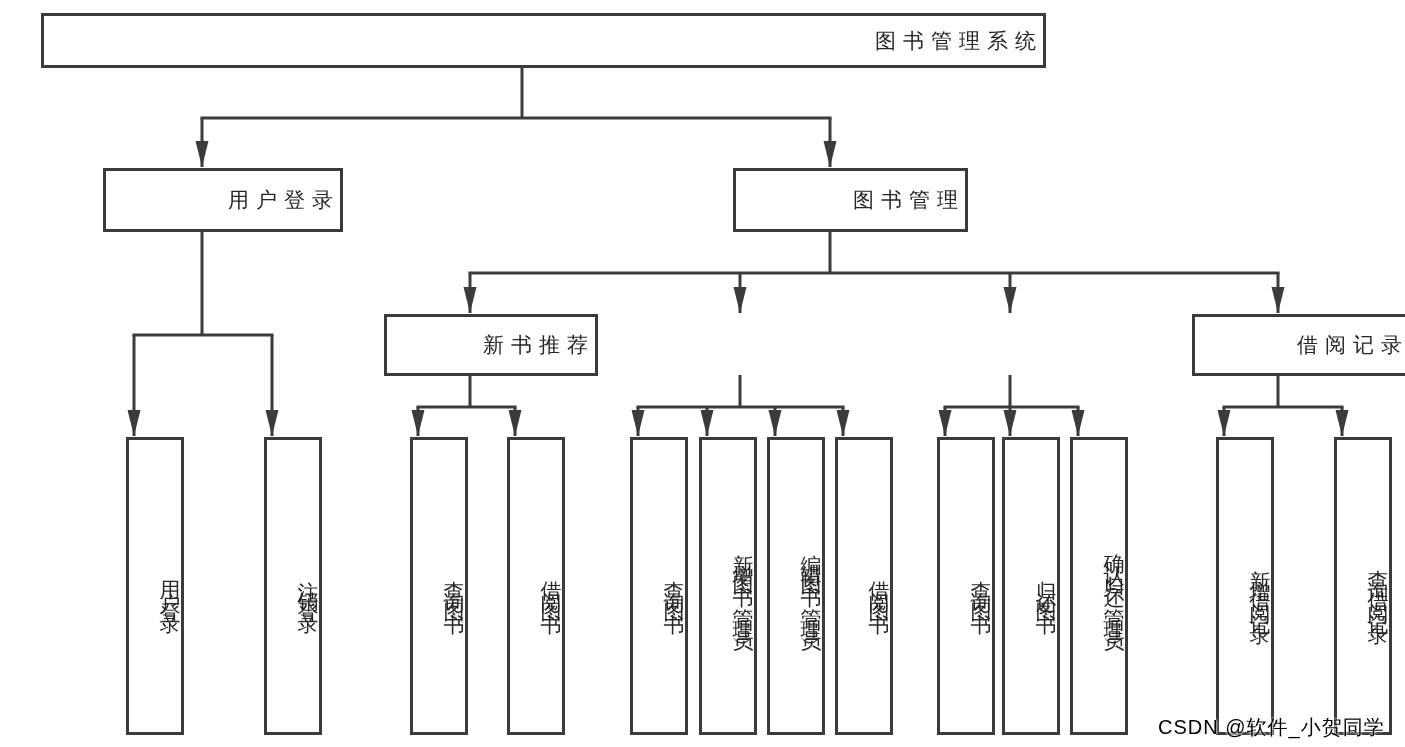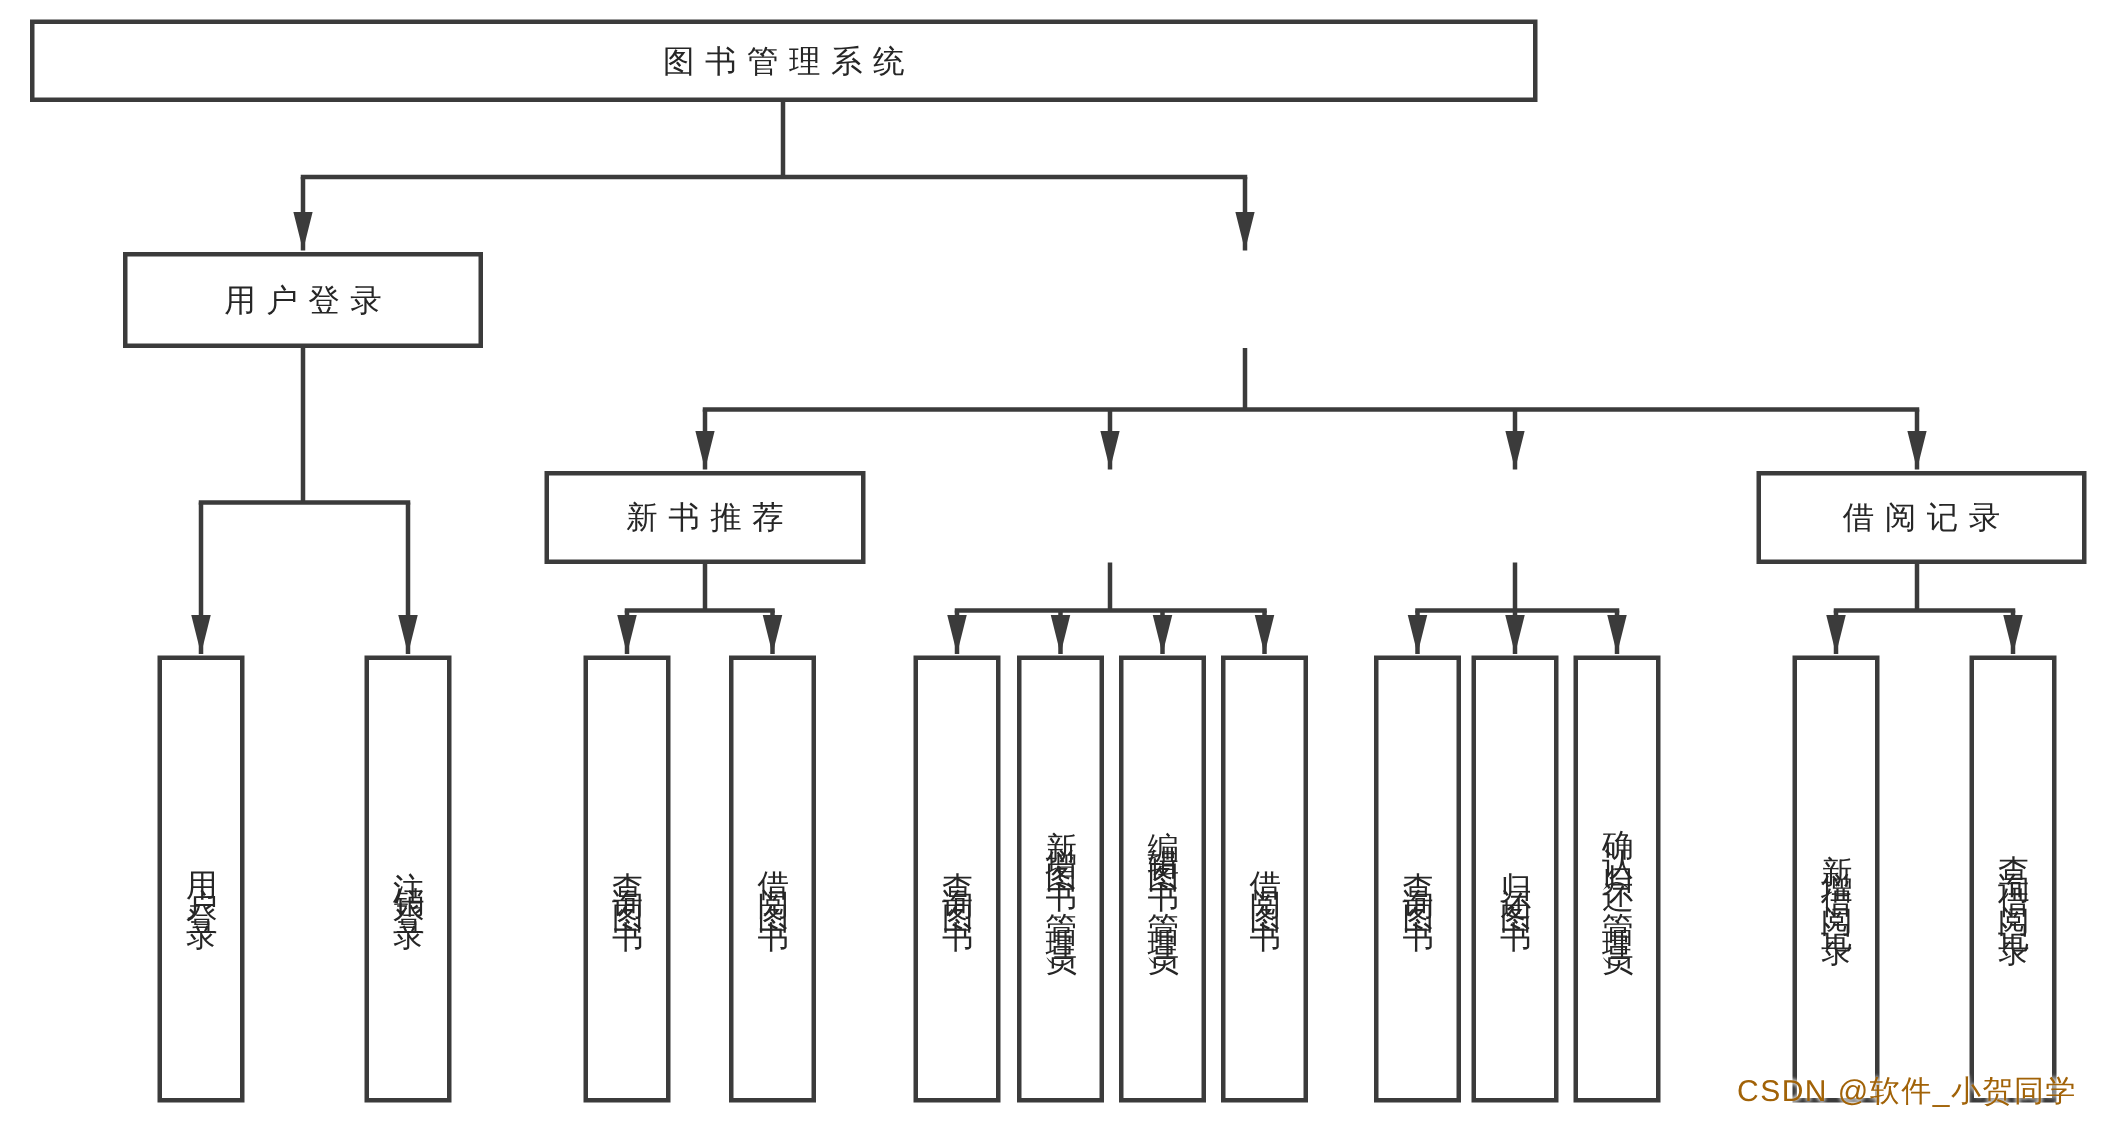--- a/index.html
+++ b/index.html
@@ -9,44 +9,45 @@
     background:#ffffff;
     overflow:hidden;
     font-family:"Liberation Sans","DejaVu Sans",sans-serif;
   }
   .wires{position:absolute;left:0;top:0;z-index:1;}
   .node{
     position:absolute;
     box-sizing:border-box;
     background:#ffffff;
     border:3px solid #3b3b3b;
-    display:flex;align-items:center;justify-content:center;
+    display:flex;align-items:center;justify-content:flex-end;
     z-index:2;
     color:#262626;
+    margin-left:21px;
   }
   .hlabel{
     font-size:21px;
     letter-spacing:7px;
     text-indent:7px;
     white-space:nowrap;
   }
   .leaf .vlabel{
     writing-mode:vertical-rl;
     text-orientation:mixed;
     font-size:21px;
     line-height:1;
     letter-spacing:11px;
     white-space:nowrap;
   }
   .watermark{
     position:absolute;
     left:1158px;top:714px;
     font-size:20px;
     letter-spacing:1px;
-    color:#a16207;
+    color:#000000;
     white-space:nowrap;
     z-index:5;
     text-shadow:0 0 3px #ffffff,0 0 3px #ffffff;
   }
 </style>
 </head>
 <body>
 
 <div id="canvas">
 
@@ -112,20 +113,23 @@
     </g>
   </svg>
 
   <div class="node" style="left:20px;top:13px;width:1005px;height:55px">
     <span class="hlabel">图书管理系统</span>
   </div>
 
   <div class="node" style="left:82px;top:168px;width:240px;height:64px">
     <span class="hlabel">用户登录</span>
   </div>
+  <div class="node" style="left:712px;top:168px;width:235px;height:64px">
+    <span class="hlabel">图书管理</span>
+  </div>
 
   <div class="node" style="left:363px;top:314px;width:214px;height:62px">
     <span class="hlabel">新书推荐</span>
   </div>
   <div class="node" style="left:1171px;top:314px;width:220px;height:62px">
     <span class="hlabel">借阅记录</span>
   </div>
 
   <div class="node leaf" style="left:105px;top:437px;width:58px;height:298px">
     <span class="vlabel">用户登录</span>

